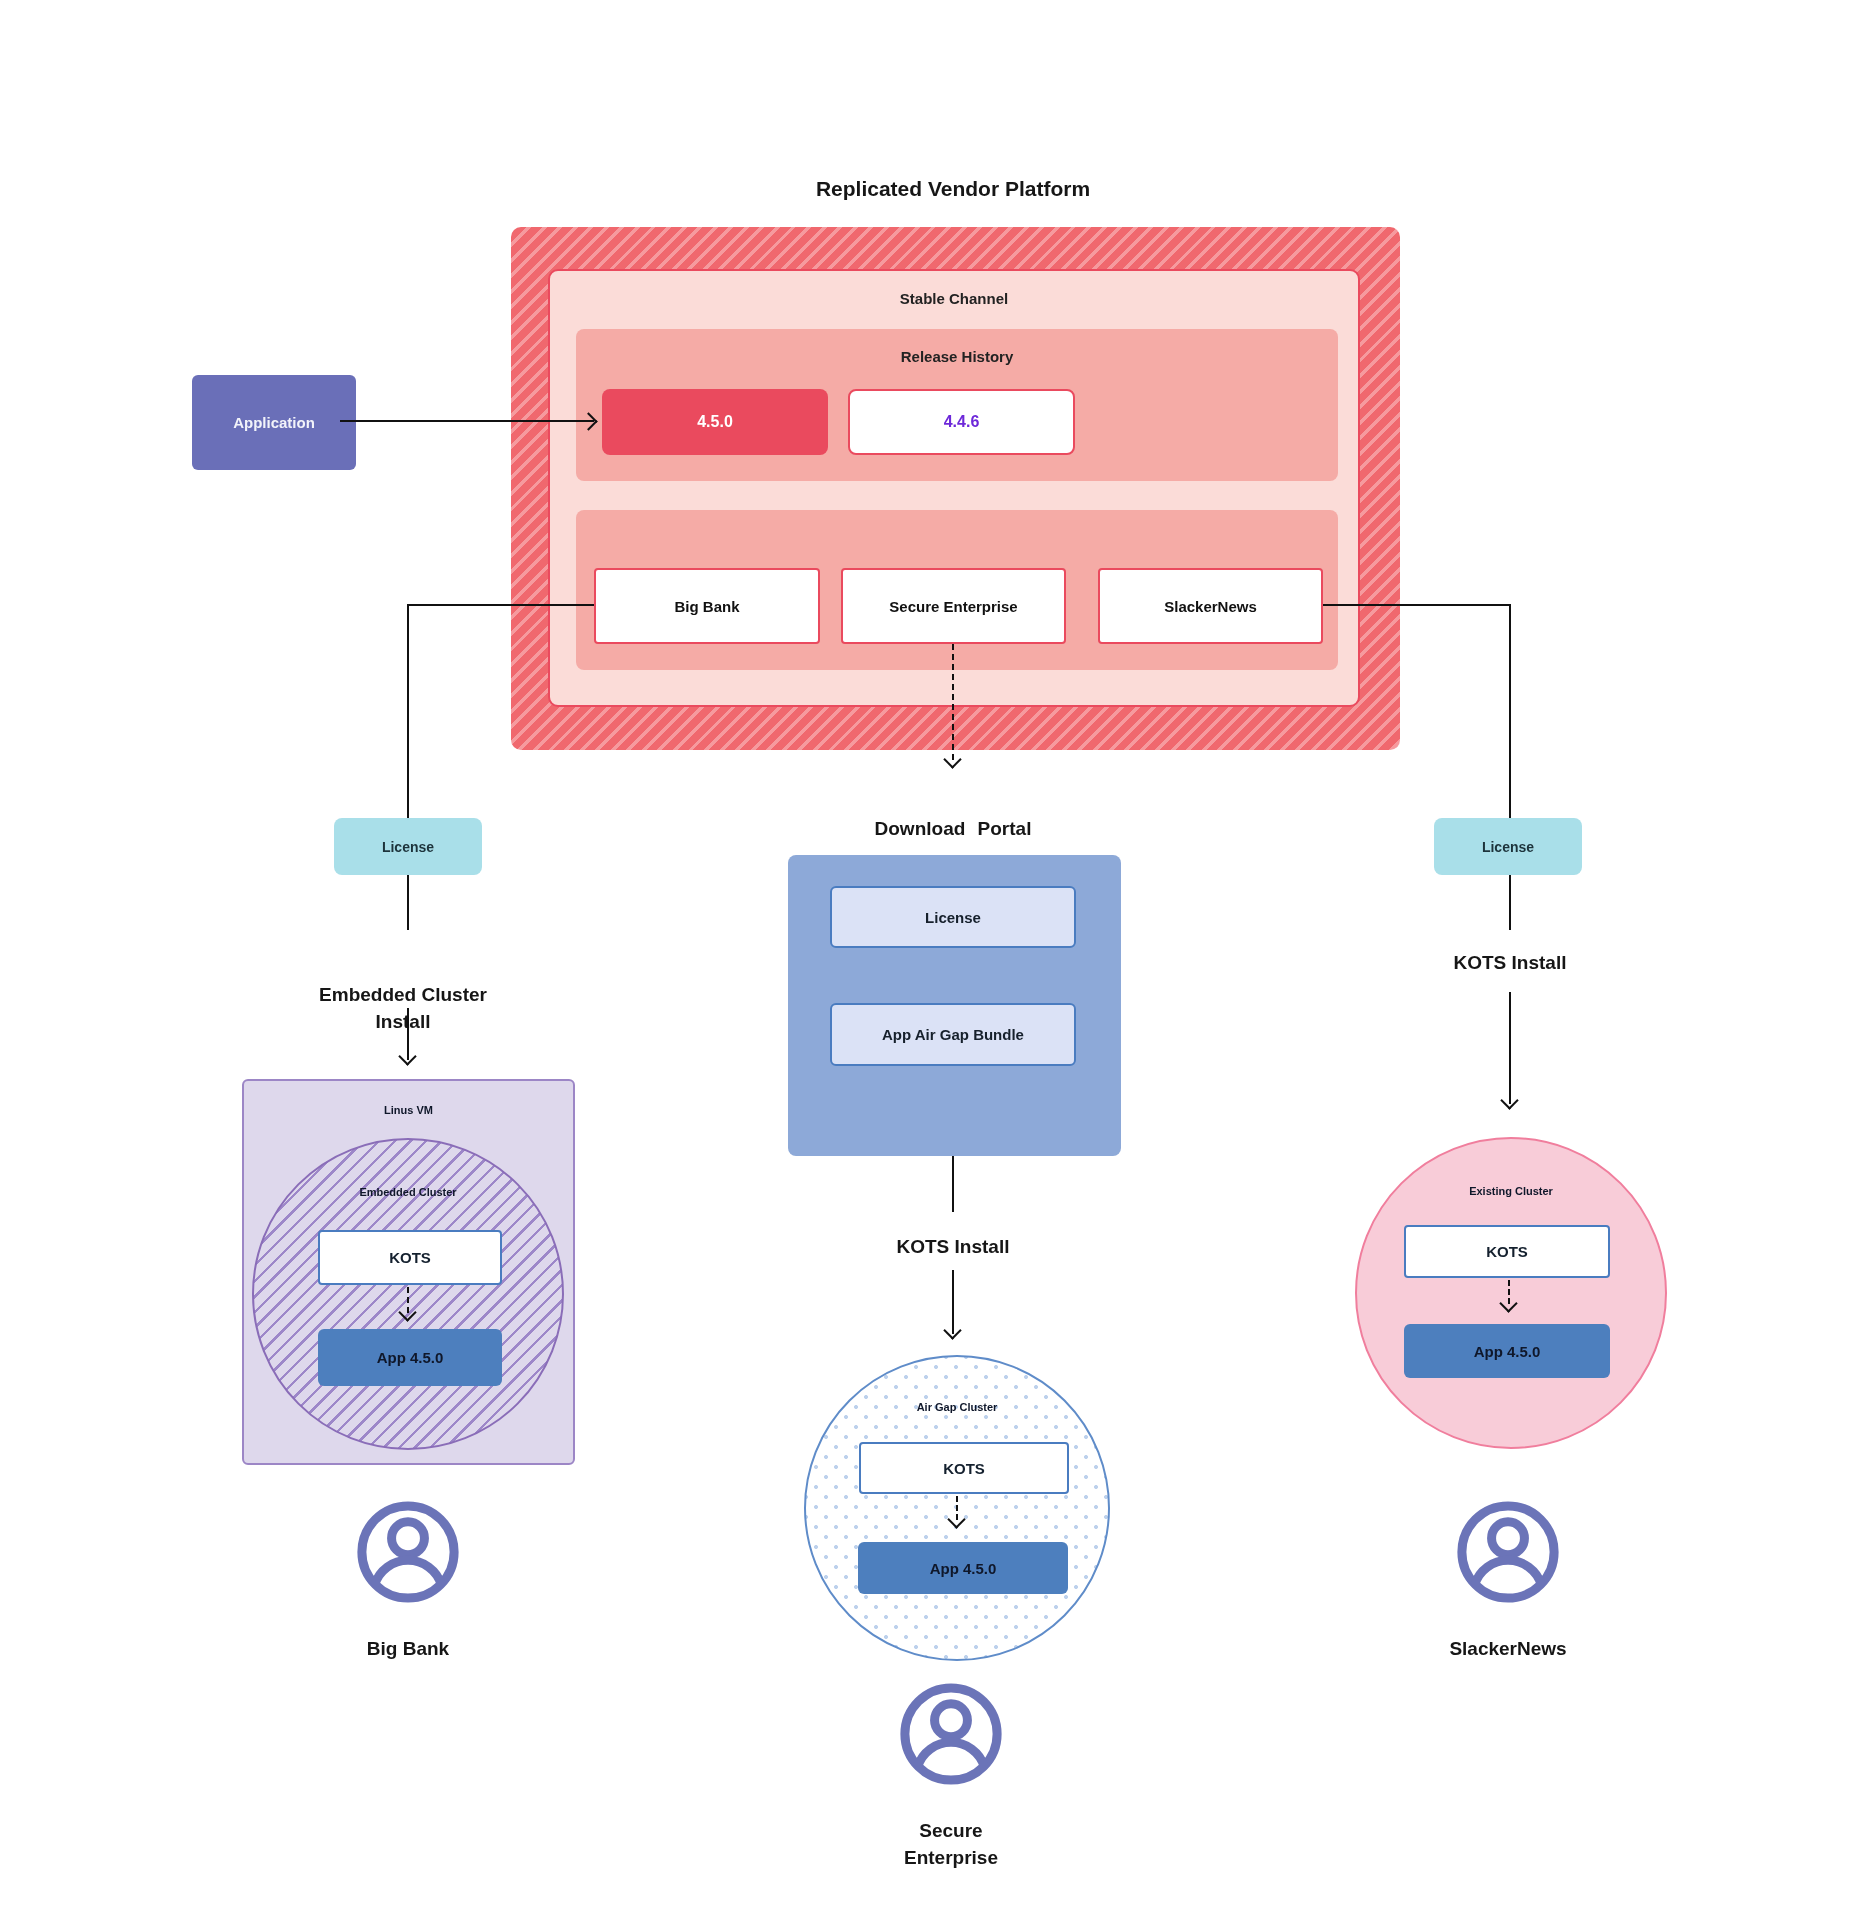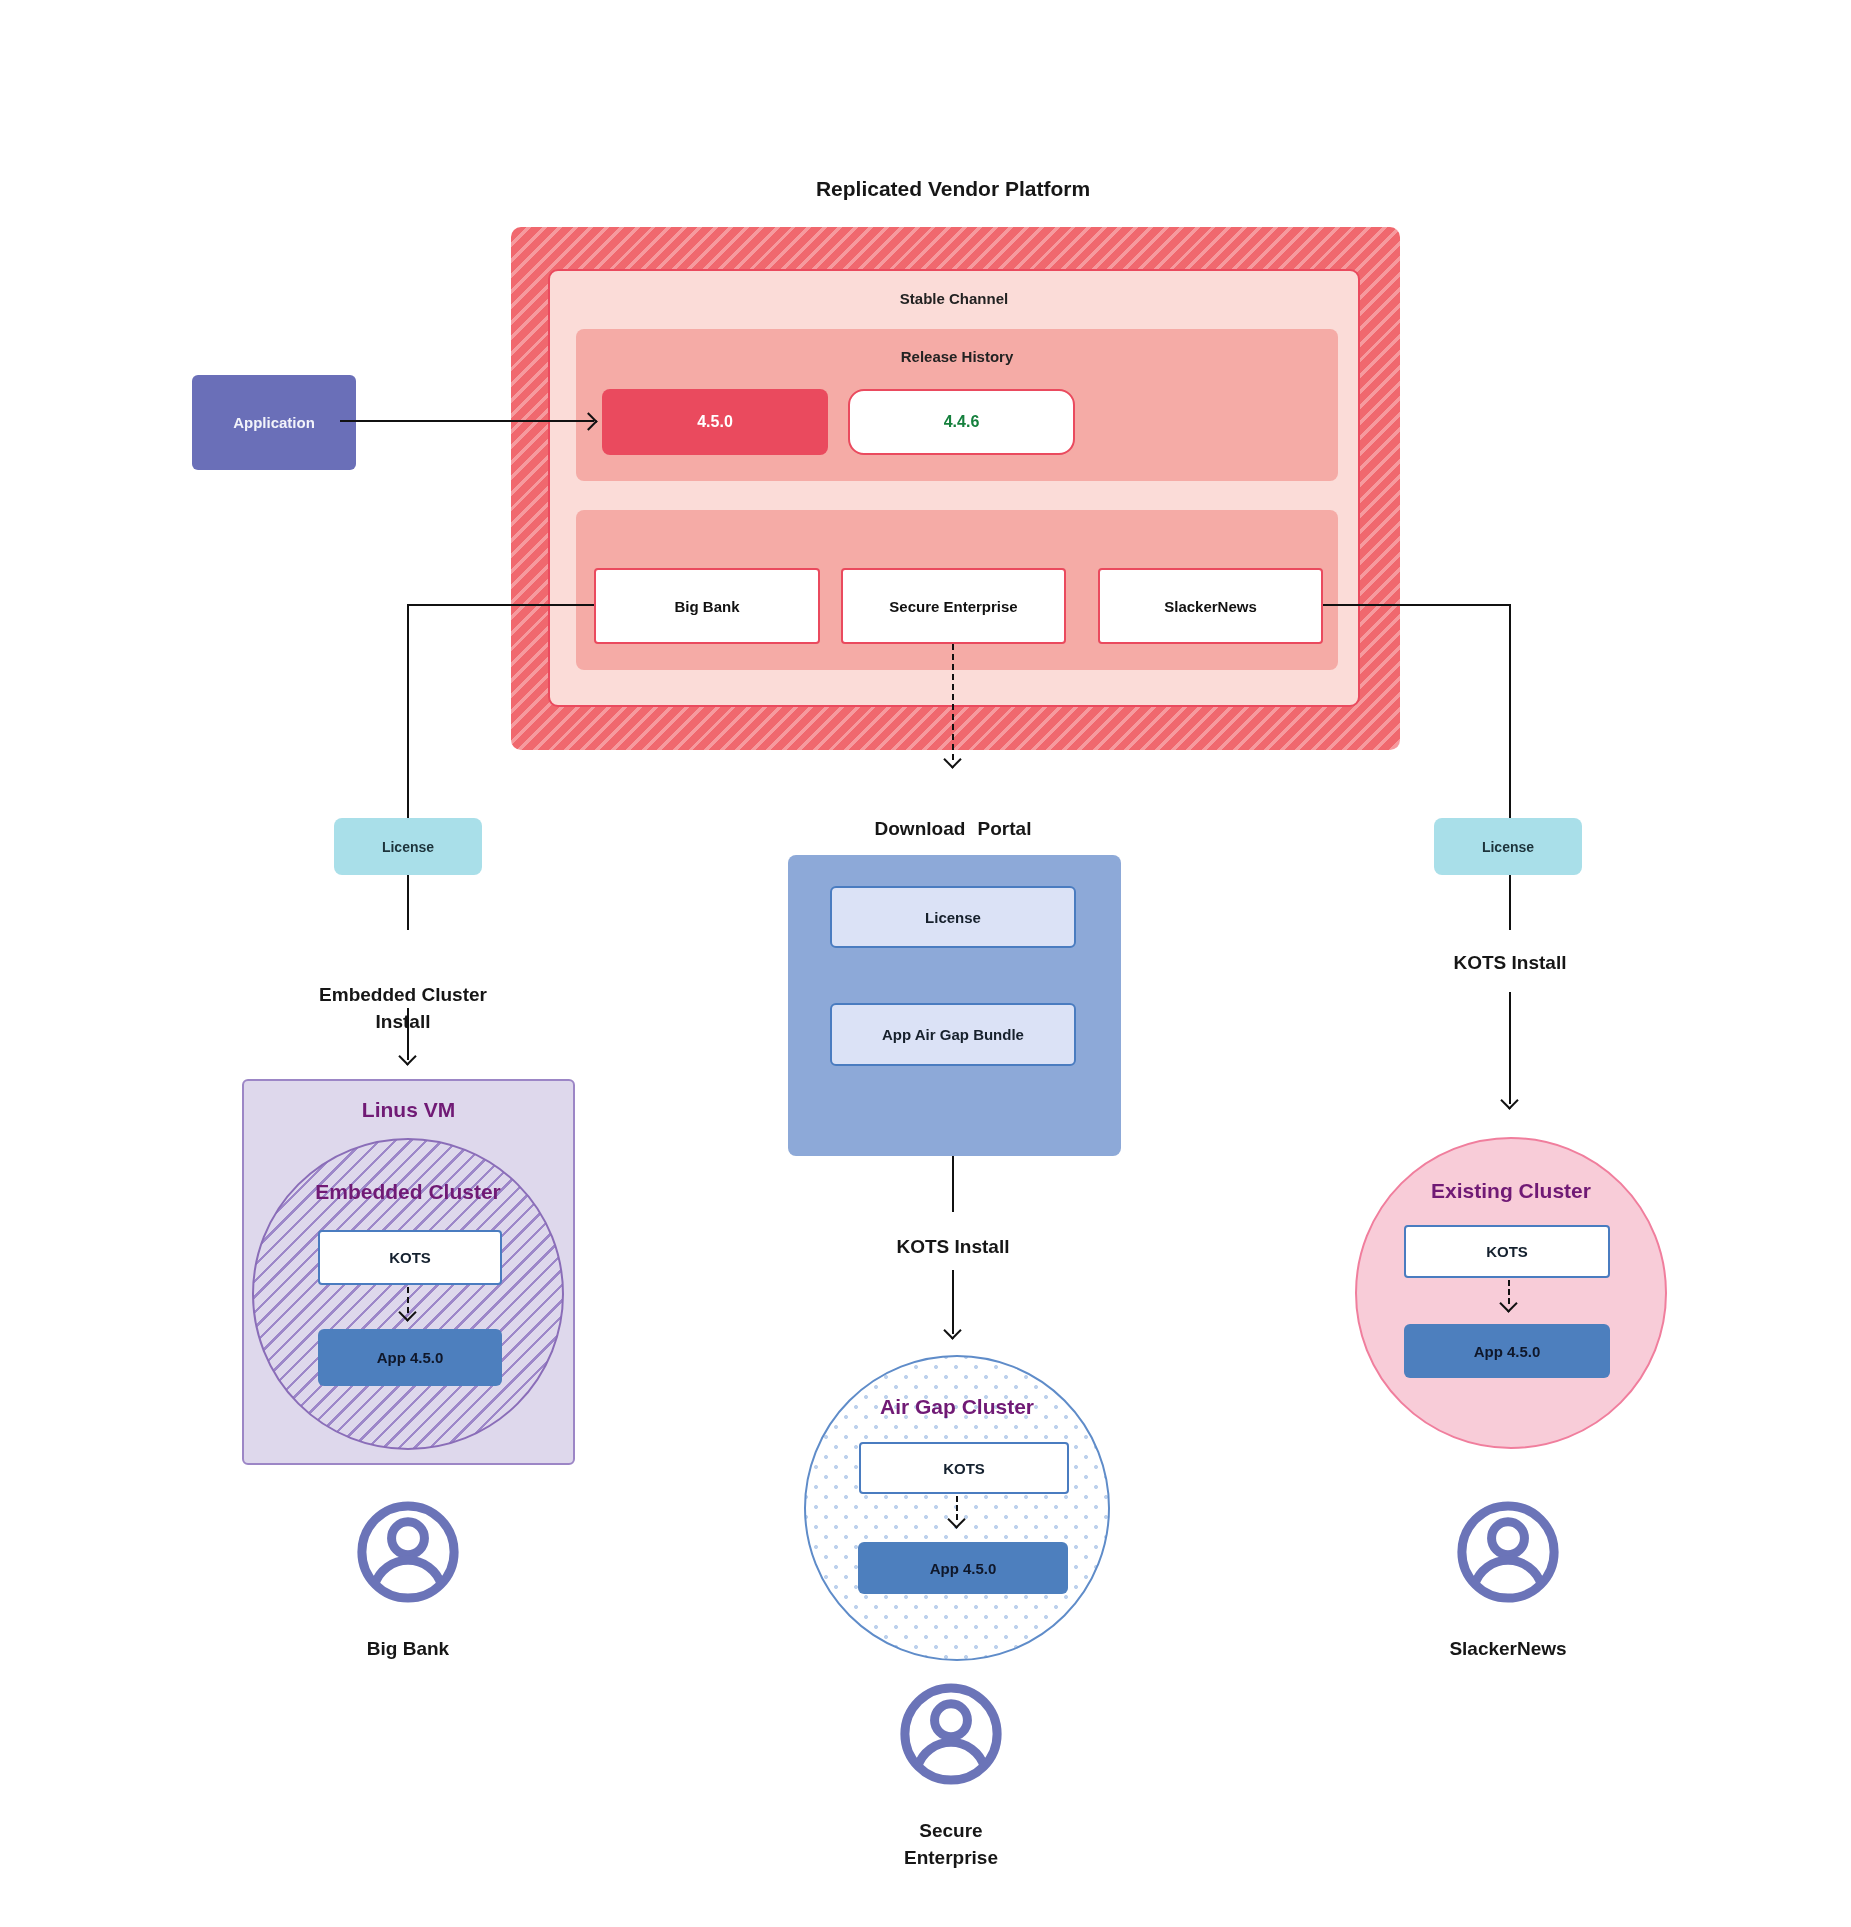--- a/index.html
+++ b/index.html
@@ -16,42 +16,42 @@
   .outer-hatch{
     border-radius:10px;
     background:repeating-linear-gradient(135deg,
       var(--hatch_red_stripe,#f69a9e) 0, var(--hatch_red_stripe,#f69a9e) 3.5px,
       var(--hatch_red_base,#f0686e) 3.5px, var(--hatch_red_base,#f0686e) 11px);
   }
   .stable-box{background:var(--channel_pink,#fbdcd8);border:2.5px solid var(--crimson,#ea4a5e);border-radius:10px;}
   .section-label{font-size:15px;font-weight:600;color:#222;}
   .salmon-box{background:var(--salmon,#f5aba6);border-radius:8px;}
   .version-hot{background:var(--crimson,#ea4a5e);border-radius:8px;color:#fff;font-size:16px;font-weight:600;}
-  .version-box{background:#fff;border:2.5px solid var(--crimson,#ea4a5e);border-radius:16px;font-size:16px;font-weight:600;color:#15803d;}
+  .version-box{background:#fff;border:2.5px solid var(--crimson,#ea4a5e);border-radius:8px;font-size:16px;font-weight:600;color:#6d28d9;}
   .customer-box{background:#fff;border:2.5px solid var(--crimson,#ea4a5e);border-radius:4px;font-size:15px;font-weight:600;color:#111;line-height:21px;padding:0 26px;}
 
   .application-box{background:var(--application_purple,#6a6fb8);border-radius:6px;color:#f2f3fa;font-size:15px;font-weight:600;}
 
   
   .hline{border-top:2.5px solid var(--line_black,#111);}
   .vline{border-left:2.5px solid var(--line_black,#111);}
   .vdash{border-left:2.5px dashed var(--line_black,#111);}
   .chev{width:13px;height:13px;border-right:2.5px solid var(--line_black,#111);border-bottom:2.5px solid var(--line_black,#111);}
   .chev-down{transform:rotate(45deg);}
   .chev-right{transform:rotate(-45deg);}
 
   .license-box{background:var(--license_teal,#a9dfe9);border-radius:8px;font-size:14px;font-weight:600;color:#1d333b;}
   .flow-label{font-size:19px;font-weight:600;color:#161616;line-height:27px;}
   .portal-title{word-spacing:7px;}
 
   .portal-box{background:var(--portal_blue,#8da9d8);border-radius:8px;}
   .portal-item{background:var(--portal_item_bg,#dbe2f6);border:2px solid var(--kots_border_blue,#4a7cc0);border-radius:6px;font-size:15px;font-weight:600;color:#16202c;}
 
   .vm-box{background:var(--vm_purple_bg,#ded8ec);border:2.5px solid var(--vm_purple_border,#9c86c6);border-radius:6px;}
-  .cluster-label{font-size:21px;font-weight:600;color:#701a75;}
+  .cluster-label{font-size:11px;font-weight:600;color:#0f172a;}
   .circle{border-radius:50%;}
   .ec-circle{
     background-color:var(--vm_purple_bg,#ded8ec);
     background-image:repeating-linear-gradient(135deg,
       var(--circle_purple_stripe,#9d87c9) 0, var(--circle_purple_stripe,#9d87c9) 2.5px,
       transparent 2.5px, transparent 11px);
     border:2.5px solid var(--circle_purple_border,#8a6db8);
   }
   .airgap-circle{
     background-color:#fff;

